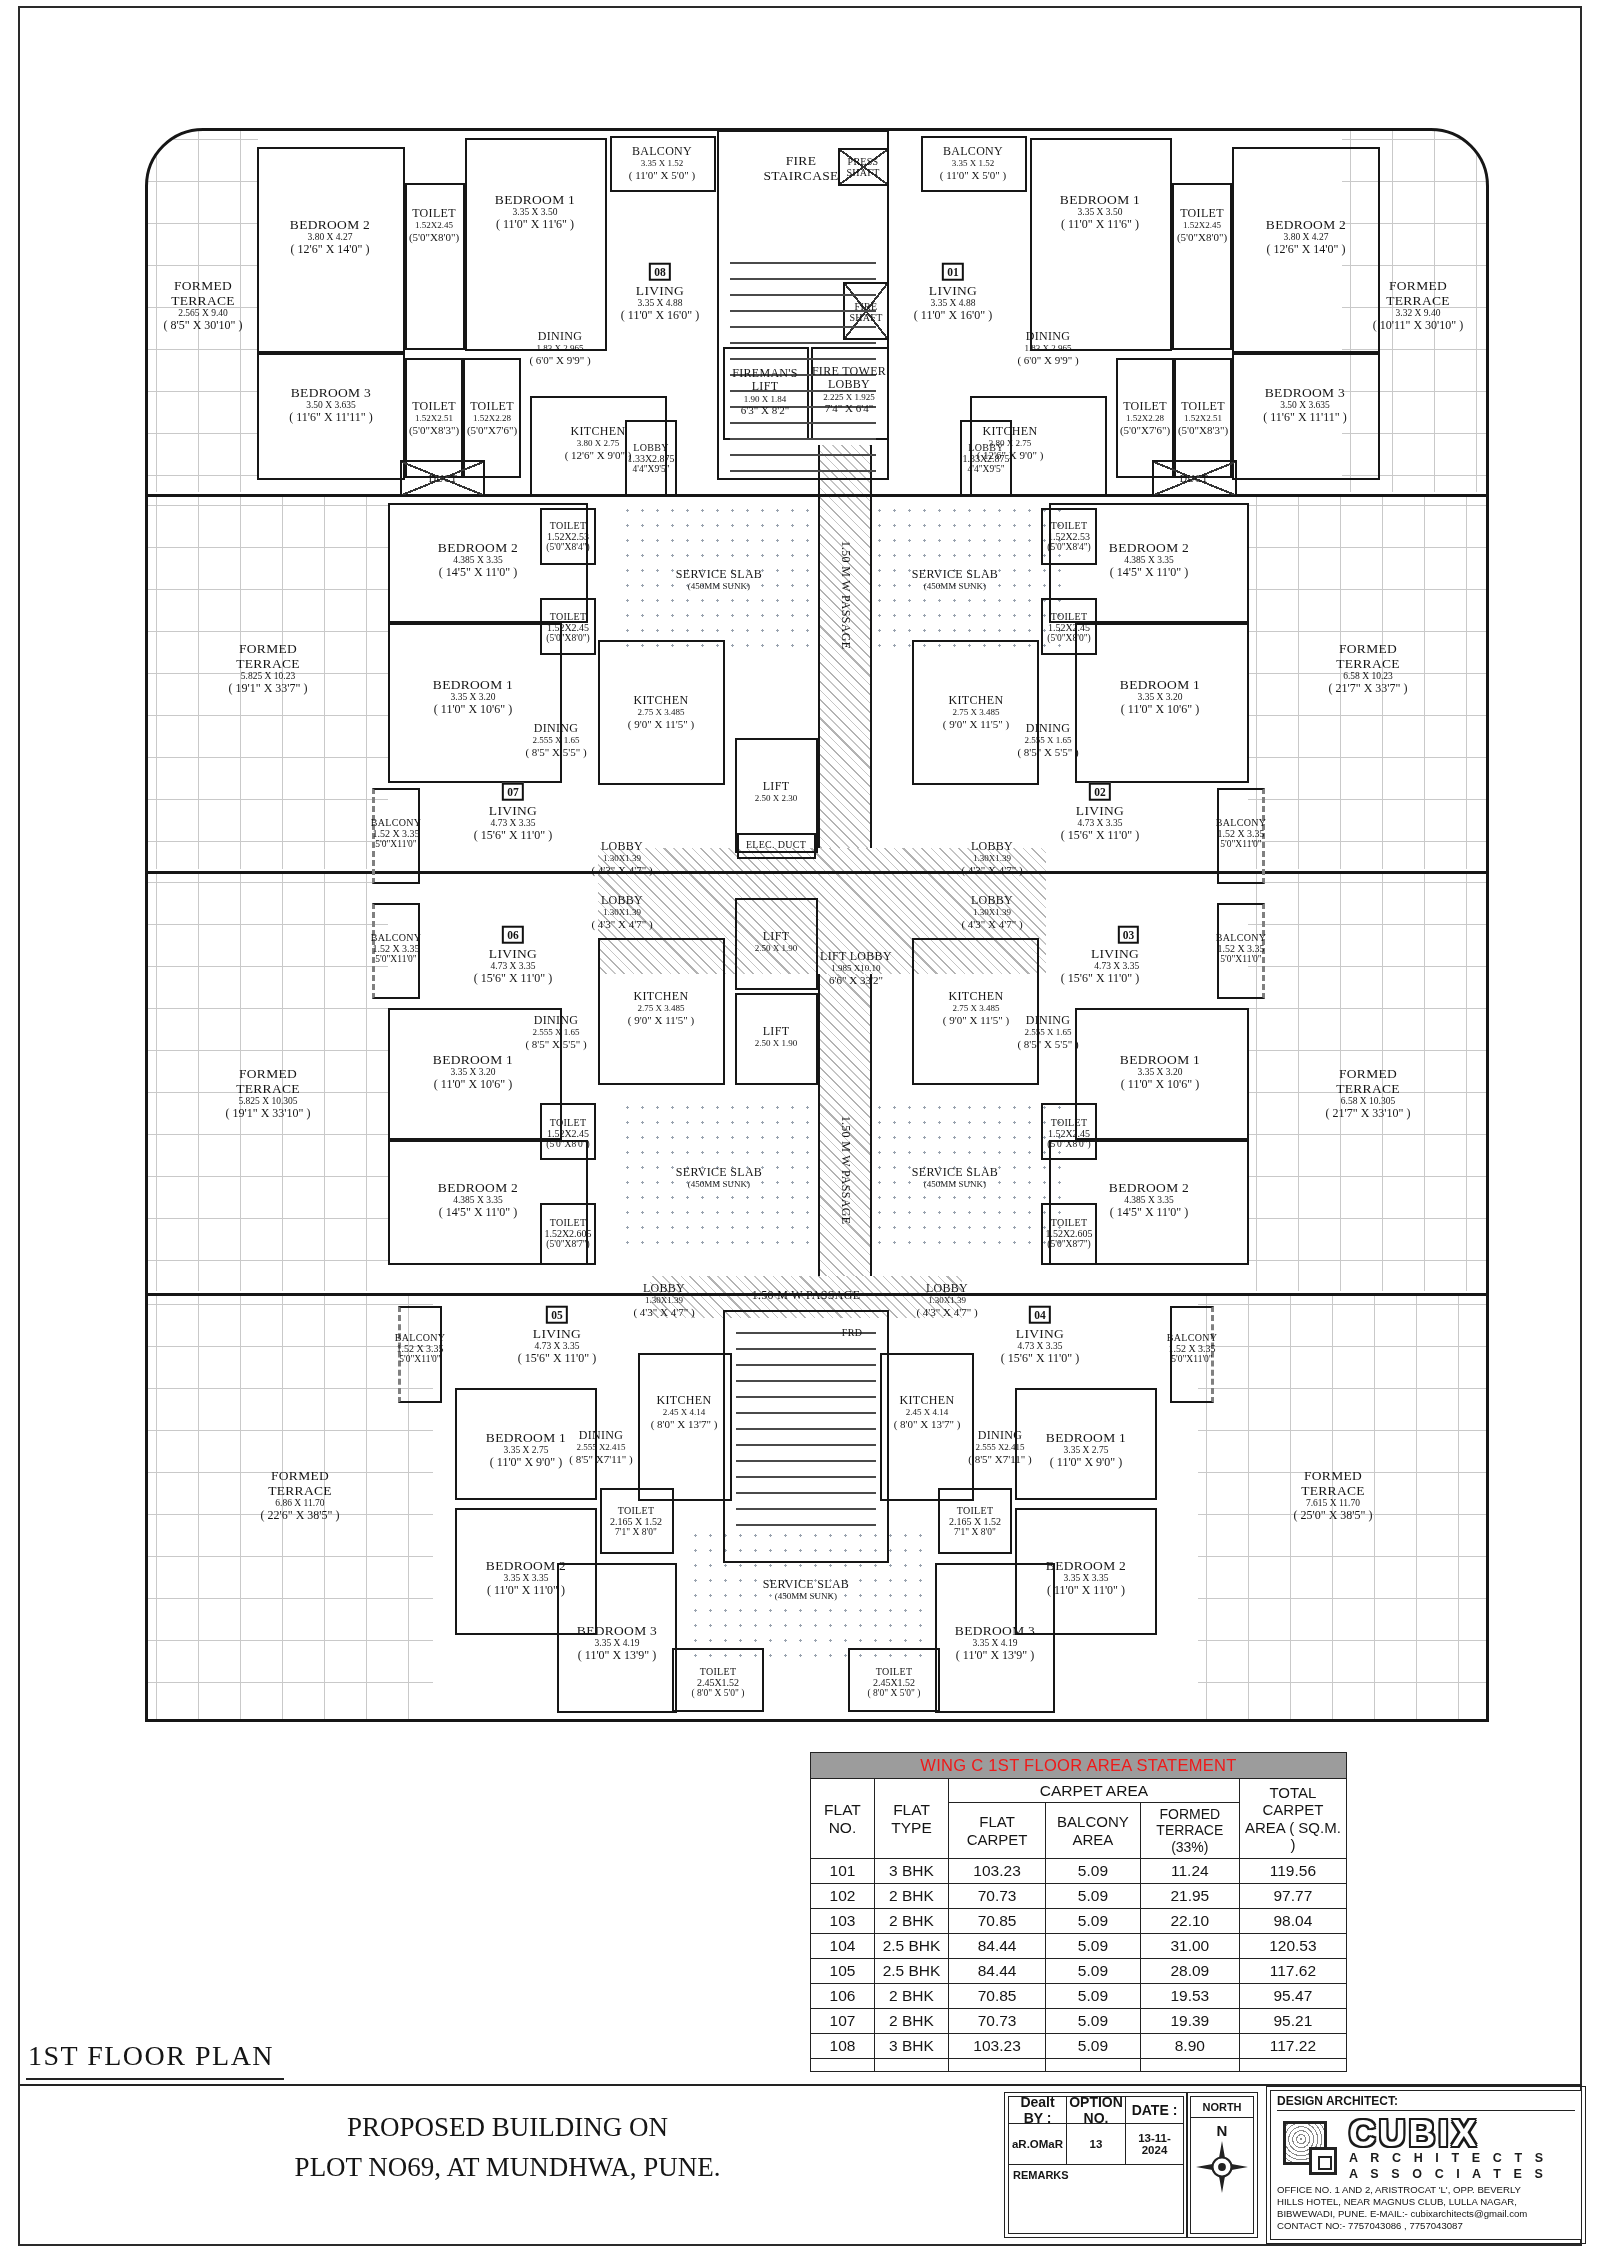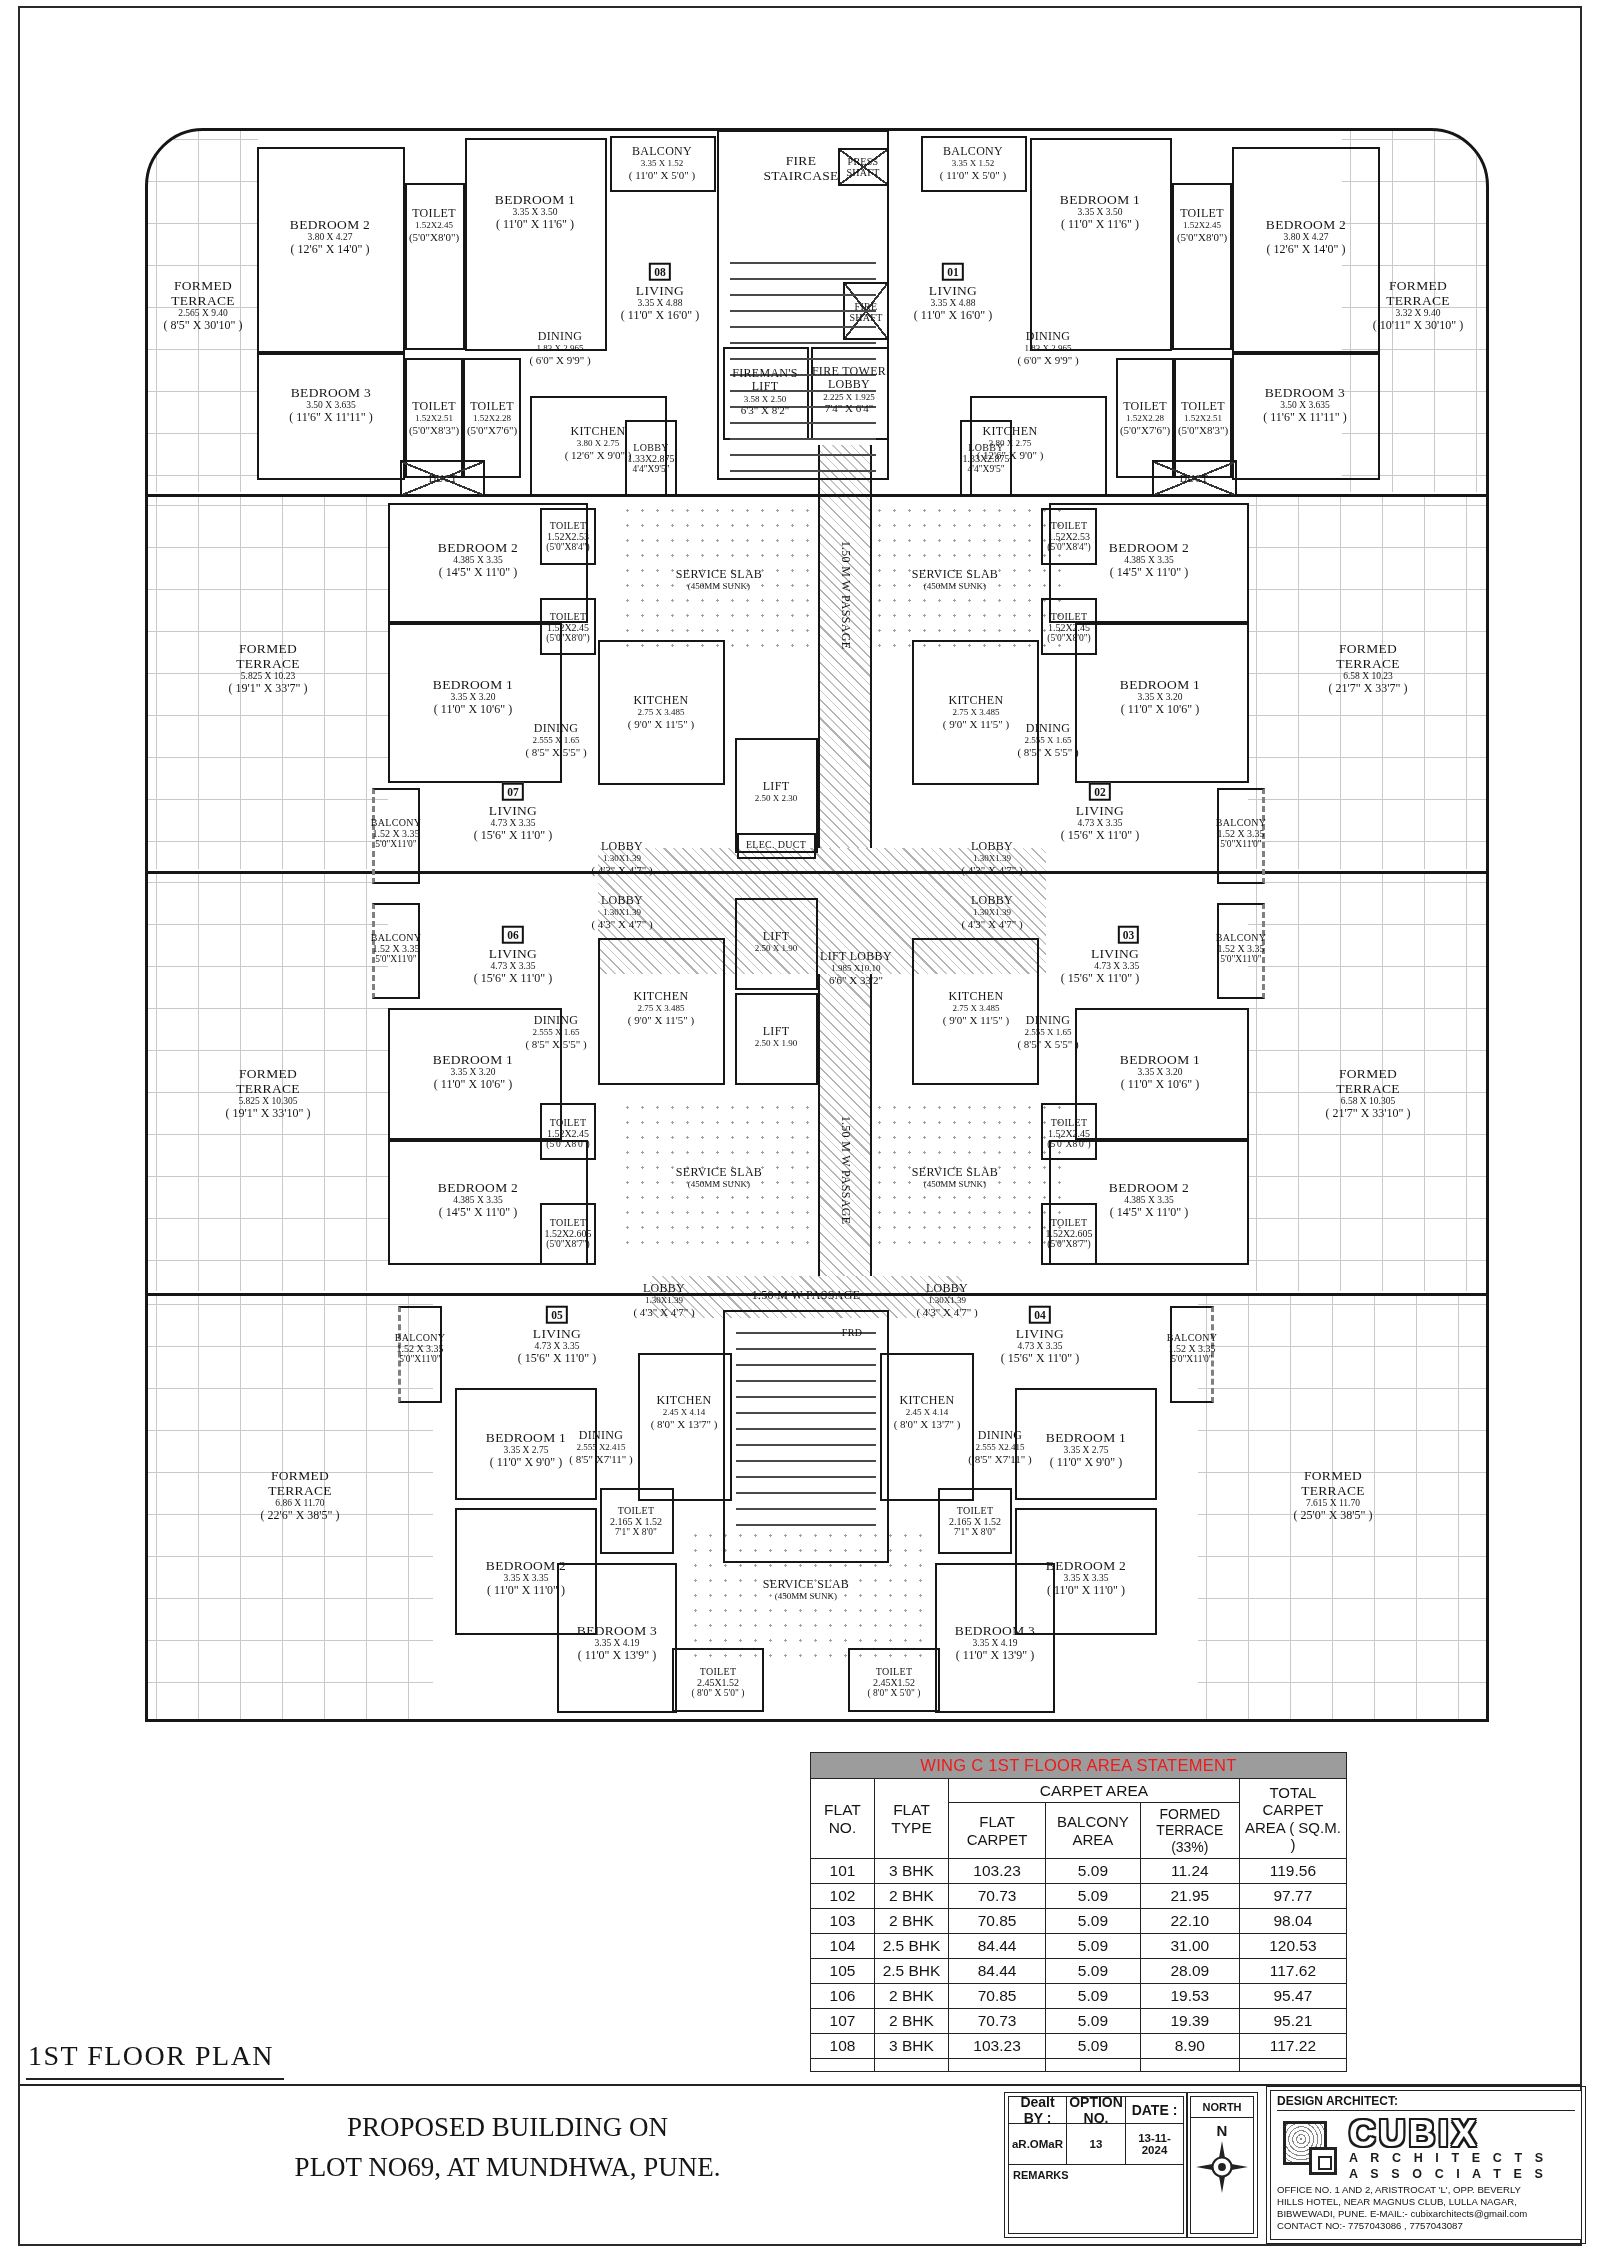--- a/index.html
+++ b/index.html
@@ -196,21 +196,21 @@
       <div class="lbl sz0" style="left: 1100px; top: 212px;"><div class="rn">BEDROOM 1</div><div class="rm">3.35 X 3.50</div><div class="ri">( 11'0" X 11'6" )</div></div>
       <div class="lbl sz1" style="left: 1202px; top: 225px;"><div class="rn">TOILET</div><div class="rm">1.52X2.45</div><div class="ri">(5'0"X8'0")</div></div>
       <div class="lbl sz0" style="left: 1306px; top: 237px;"><div class="rn">BEDROOM 2</div><div class="rm">3.80 X 4.27</div><div class="ri">( 12'6" X 14'0" )</div></div>
       <div class="lbl sz0" style="left: 1418px; top: 305px;"><div class="rn">FORMED
 TERRACE</div><div class="rm">3.32 X 9.40</div><div class="ri">( 10'11" X 30'10" )</div></div>
       <div class="lbl sz0" style="left: 660px; top: 292px;"><div class="badge">08</div><div class="rn">LIVING</div><div class="rm">3.35 X 4.88</div><div class="ri">( 11'0" X 16'0" )</div></div>
       <div class="lbl sz0" style="left: 953px; top: 292px;"><div class="badge">01</div><div class="rn">LIVING</div><div class="rm">3.35 X 4.88</div><div class="ri">( 11'0" X 16'0" )</div></div>
       <div class="lbl sz1" style="left: 560px; top: 348px;"><div class="rn">DINING</div><div class="rm">1.83 X 2.965</div><div class="ri">( 6'0" X 9'9" )</div></div>
       <div class="lbl sz1" style="left: 1048px; top: 348px;"><div class="rn">DINING</div><div class="rm">1.83 X 2.965</div><div class="ri">( 6'0" X 9'9" )</div></div>
       <div class="lbl sz1" style="left: 765px; top: 392px;"><div class="rn">FIREMAN'S
-LIFT</div><div class="rm">3.58 X 2.50</div><div class="ri">6'3" X 8'2"</div></div>
+LIFT</div><div class="rm">1.90 X 1.84</div><div class="ri">6'3" X 8'2"</div></div>
       <div class="lbl sz1" style="left: 849px; top: 390px;"><div class="rn">FIRE TOWER
 LOBBY</div><div class="rm">2.225 X 1.925</div><div class="ri">7'4" X 6'4"</div></div>
       <div class="lbl sz2" style="left: 866px; top: 312px;"><div class="rn">FIRE
 SHAFT</div></div>
       <div class="lbl sz0" style="left: 331px; top: 405px;"><div class="rn">BEDROOM 3</div><div class="rm">3.50 X 3.635</div><div class="ri">( 11'6" X 11'11" )</div></div>
       <div class="lbl sz0" style="left: 1305px; top: 405px;"><div class="rn">BEDROOM 3</div><div class="rm">3.50 X 3.635</div><div class="ri">( 11'6" X 11'11" )</div></div>
       <div class="lbl sz1" style="left: 434px; top: 418px;"><div class="rn">TOILET</div><div class="rm">1.52X2.51</div><div class="ri">(5'0"X8'3")</div></div>
       <div class="lbl sz1" style="left: 492px; top: 418px;"><div class="rn">TOILET</div><div class="rm">1.52X2.28</div><div class="ri">(5'0"X7'6")</div></div>
       <div class="lbl sz1" style="left: 1145px; top: 418px;"><div class="rn">TOILET</div><div class="rm">1.52X2.28</div><div class="ri">(5'0"X7'6")</div></div>
       <div class="lbl sz1" style="left: 1203px; top: 418px;"><div class="rn">TOILET</div><div class="rm">1.52X2.51</div><div class="ri">(5'0"X8'3")</div></div>

